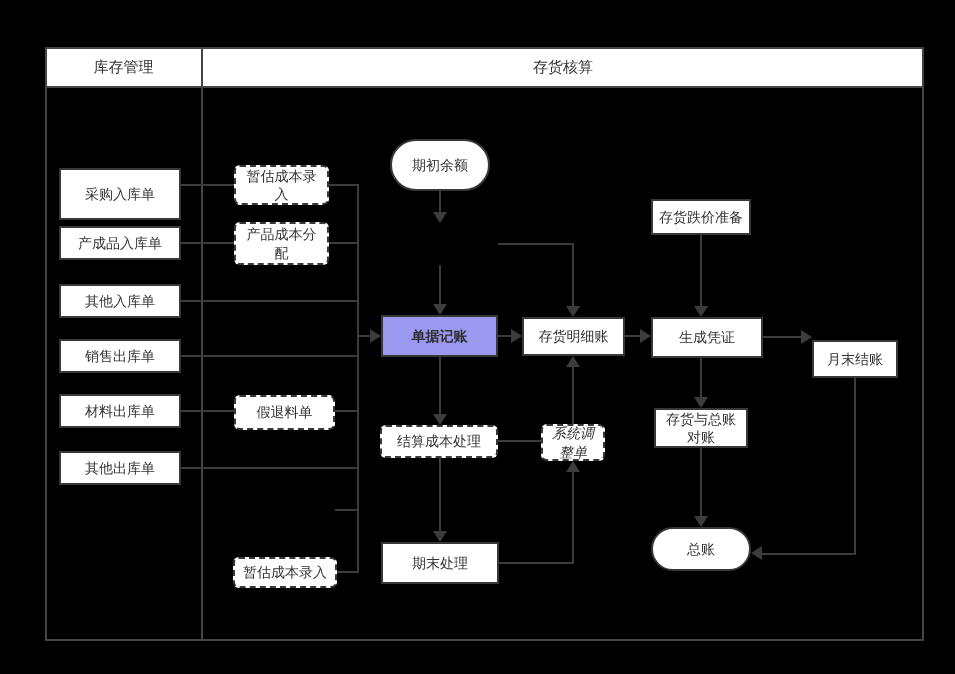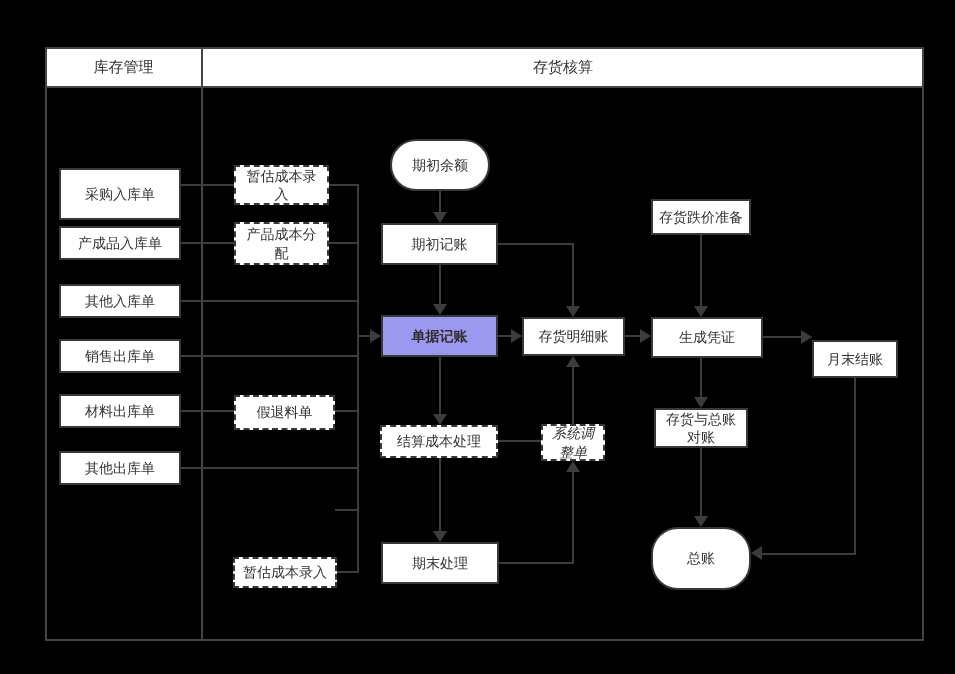--- a/index.html
+++ b/index.html
@@ -9,21 +9,21 @@
     overflow:hidden;
   }
   .frame { position:absolute; border:2px solid #454545; box-sizing:border-box; z-index:0; }
   .header-band { position:absolute; background:#fff; border:2px solid #454545; box-sizing:border-box; z-index:1; }
   .lane-title { position:absolute; display:flex; align-items:center; justify-content:center;
     font-size:15px; color:#333; z-index:3; }
   .lane-divider { position:absolute; width:2px; background:#454545; z-index:2; }
   .node { position:absolute; background:#fff; border:2px solid #383838; box-sizing:border-box;
     display:flex; align-items:center; justify-content:center; text-align:center;
     font-size:14px; line-height:1.3; color:#333; z-index:4; }
-  .dashed { border-style:dashed; }
+  .dashed { border-style:dashed;border-radius:6px; }
   .stadium { border-radius:27px; }
   .accent { font-weight:bold; color:#2f2f2f;text-align:right; }
   .hl,.vl { position:absolute; background:#3c3c3c; z-index:2; }
   .hl { height:2px; } .vl { width:2px; }
   .arr { position:absolute; width:0; height:0; z-index:5; }
   .arr.r { border-top:7px solid transparent; border-bottom:7px solid transparent; border-left:11px solid #3c3c3c; }
   .arr.l { border-top:7px solid transparent; border-bottom:7px solid transparent; border-right:11px solid #3c3c3c; }
   .arr.d { border-left:7px solid transparent; border-right:7px solid transparent; border-top:11px solid #3c3c3c; }
   .arr.u { border-left:7px solid transparent; border-right:7px solid transparent; border-bottom:11px solid #3c3c3c; }
 </style>
@@ -103,25 +103,24 @@
   <div class="node" style="left:59px; top:339px; width:122px; height:34px;">销售出库单</div>
   <div class="node" style="left:59px; top:394px; width:122px; height:34px;">材料出库单</div>
   <div class="node" style="left:59px; top:451px; width:122px; height:34px;">其他出库单</div>
 
   <div class="node dashed" style="left:234px; top:165px; width:95px; height:40px; padding:0 9px;">暂估成本录入</div>
   <div class="node dashed" style="left:234px; top:222px; width:95px; height:43px; padding:0 9px;">产品成本分配</div>
   <div class="node dashed" style="left:234px; top:395px; width:101px; height:35px;">假退料单</div>
   <div class="node dashed" style="left:233px; top:557px; width:104px; height:31px;">暂估成本录入</div>
 
   <div class="node stadium" style="left:390px; top:139px; width:100px; height:52px;">期初余额</div>
-  <div class="node" style="left:381px; top:223px; width:117px; height:42px;">期初记账</div>
   <div class="node accent" style="left: 381px; top: 315px; width: 117px; height: 42px; background: rgb(154, 153, 239);">单据记账</div>
   <div class="node" style="left:522px; top:317px; width:103px; height:39px;">存货明细账</div>
   <div class="node dashed" style="left:380px; top:425px; width:118px; height:33px;">结算成本处理</div>
   <div class="node dashed" style="left:541px; top:424px; width:64px; height:37px; padding:0 3px;font-style:italic;">系统调整单</div>
   <div class="node" style="left:381px; top:542px; width:118px; height:42px;">期末处理</div>
   <div class="node" style="left:651px; top:199px; width:100px; height:36px;">存货跌价准备</div>
   <div class="node" style="left:651px; top:317px; width:112px; height:41px;">生成凭证</div>
   <div class="node" style="left:812px; top:315px; width:86px; height:38px;margin-top:25px;">月末结账</div>
   <div class="node" style="left:654px; top:408px; width:94px; height:40px; padding:4px 8px;">存货与总账对账</div>
-  <div class="node stadium" style="left:651px; top:527px; width:100px; height:63px;">总账</div>
+  <div class="node stadium" style="left:651px; top:527px; width:100px; height:44px;">总账</div>
 
 </div>
 
 </body></html>

